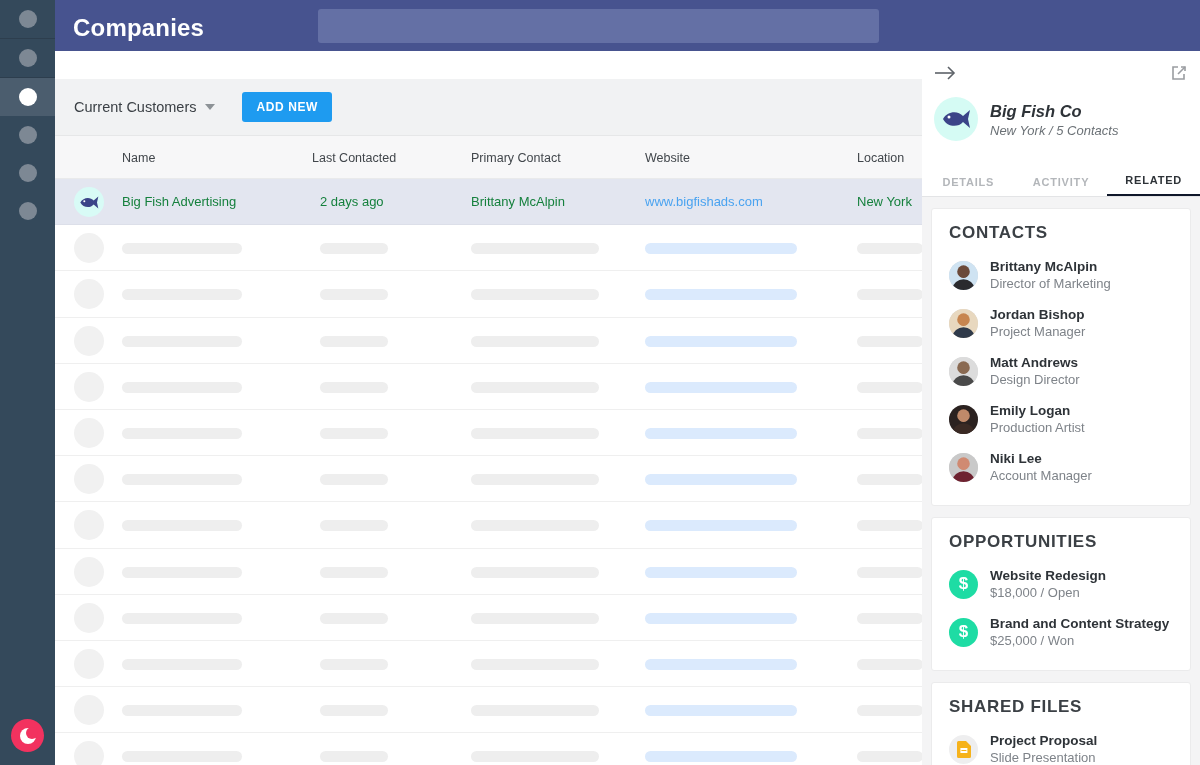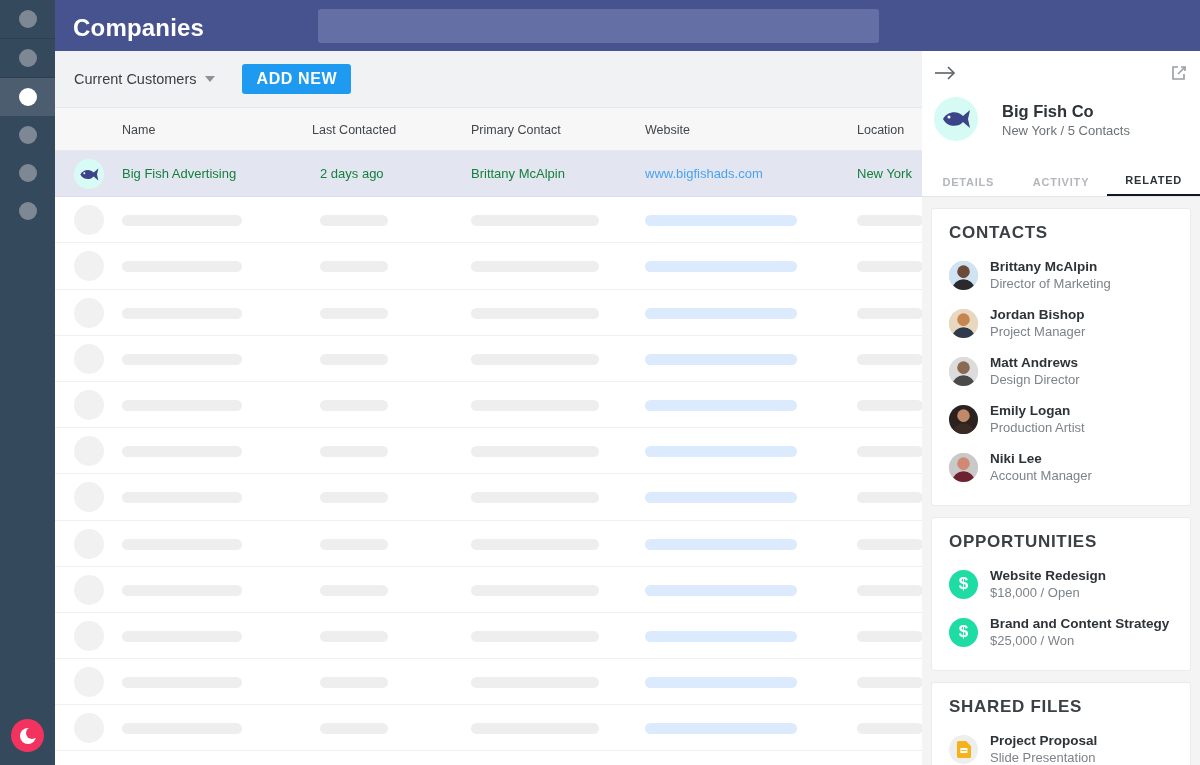--- a/index.html
+++ b/index.html
@@ -54,35 +54,35 @@
   .topbar-search::placeholder { color: #a9b1d0; }
 
   
   .main {
     position: absolute; left: 55px; top: 51px; width: 867px; height: 714px;
     background: #ffffff; overflow: hidden;
   }
   .toolbar {
     position: relative; height: 57px; background: #f1f2f3;
     border-bottom: 1px solid #e6e7e8;
-    display: flex; align-items: center;
+    display: flex; align-items: center; margin-top: 28px;
   }
   .filter-select {
     margin-left: 19px; display: flex; align-items: center; cursor: pointer;
   }
   .filter-label { font-size: 14.5px; color: #3b4045; }
   .caret {
     margin-left: 9px; width: 0; height: 0;
     border-left: 5px solid transparent; border-right: 5px solid transparent;
     border-top: 6px solid #8d9296;
   }
   .add-btn {
     margin-left: 27px; height: 30px; padding: 0 14px;
     background: #1e9bf0; color: #fff; border: none; border-radius: 3px;
-    font-size: 16px; font-weight: bold; letter-spacing: .6px; cursor: pointer;
+    font-size: 12px; font-weight: bold; letter-spacing: .6px; cursor: pointer;
     font-family: "Liberation Sans", sans-serif;
   }
 
   .tbl-head {
     position: relative; height: 43px; background: #f7f7f8;
     border-bottom: 1px solid #e9eaeb;
   }
   .tbl-head .th {
     position: absolute; top: 15px; font-size: 12.5px; color: #41464b;
   }
@@ -119,21 +119,21 @@
     cursor: pointer; color: #5d6268;
   }
   .ext-link {
     position: absolute; right: 12px; top: 13px; width: 18px; height: 18px; cursor: pointer;
   }
   .co-head { position: absolute; left: 12px; top: 46px; display: flex; align-items: center; }
   .co-avatar {
     width: 44px; height: 44px; border-radius: 50%; background: #d5fbf4;
     display: flex; align-items: center; justify-content: center; flex: 0 0 auto;
   }
-  .co-text { margin-left: 24px; }
+  .co-text { margin-left: 12px; font-style: italic; }
   .co-name { font-size: 16.5px; font-weight: bold; color: #2e3338; line-height: 20px; }
   .co-sub { font-size: 13px; color: #6b7176; margin-top: 2px; }
 
   .tabs {
     position: relative; height: 32px; background: #fff;
     border-bottom: 1px solid #e3e4e6; display: flex; align-items: flex-end;
   }
   .tab {
     flex: 1; text-align: center; font-size: 11px; letter-spacing: .8px;
     color: #b3b6ba; padding-bottom: 8px; cursor: pointer; font-weight: bold;

